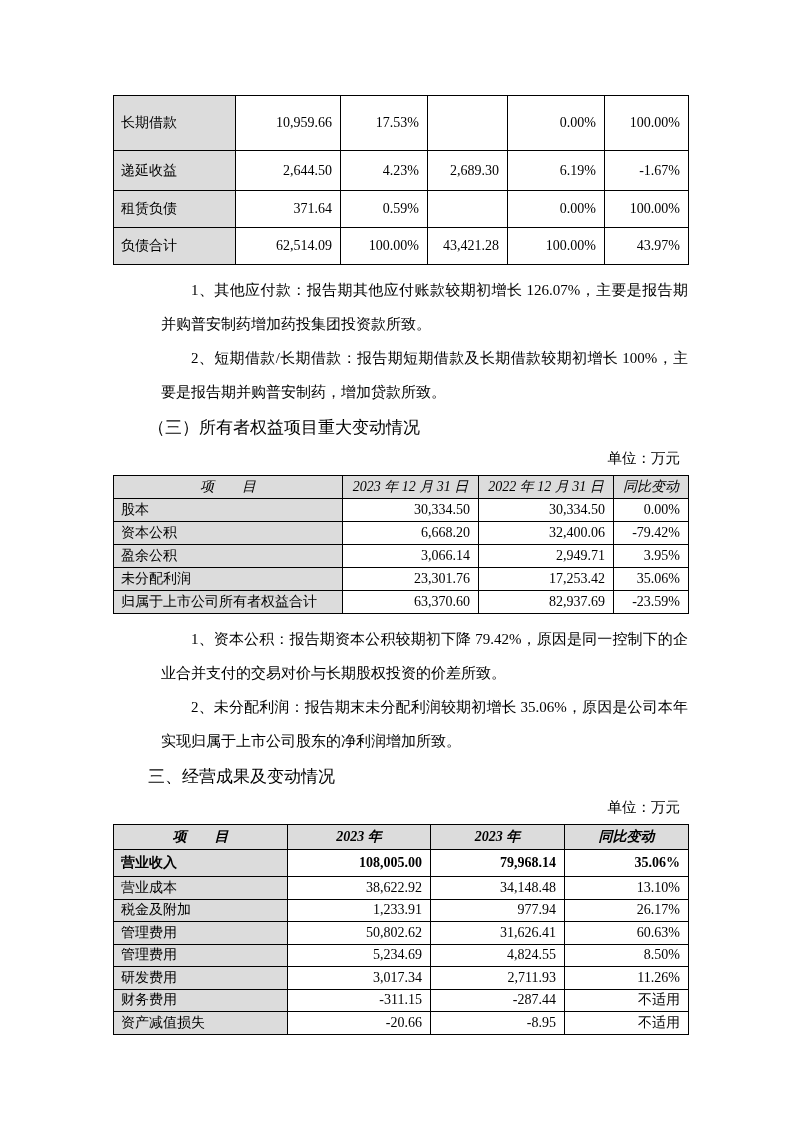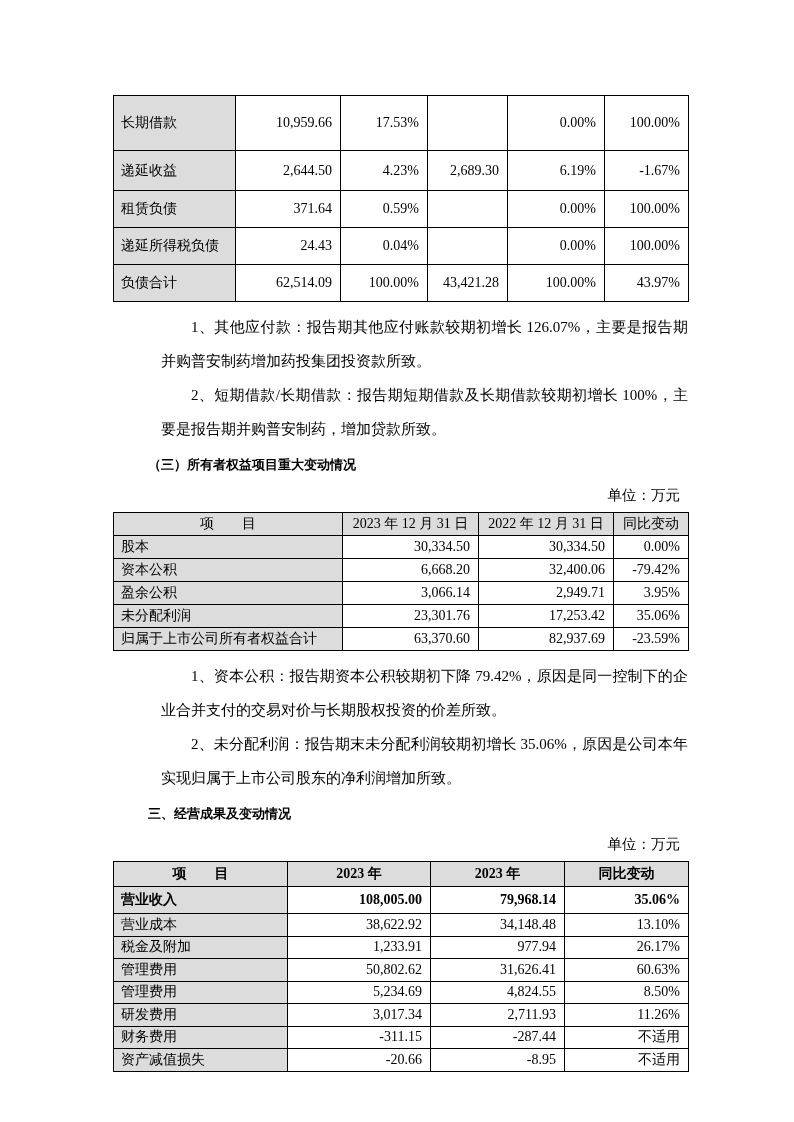--- a/index.html
+++ b/index.html
@@ -13,40 +13,40 @@
     color:#000;
     overflow:hidden;
   }
   .content { position:absolute; left:113px; top:0; width:575px; }
 
   table { border-collapse:collapse; table-layout:fixed; width:575px; }
   table { border:1.5px solid #000; }
   td, th { border:1px solid #000; font-size:14px; font-weight:normal; vertical-align:middle; overflow:hidden; white-space:nowrap; }
   .lbl  { text-align:left;  padding-left:7px;  background:#dcdcdc; }
   .num  { text-align:right; padding-right:8px; background:#fff; }
-  .hdr  { text-align:center; background:#dcdcdc; }
+  .hdr  { text-align:center; background:#dcdcdc;font-style:italic; }
   .bold { font-weight:bold; }
 
   
   .t-liab { margin-top:95px; }
   .t-liab tr.r-tall  { height:55px; }
   .t-liab tr.r-med   { height:40px;padding-left:16px; }
   .t-liab tr.r-std   { height:37px; }
 
   
   .notes { margin-top:8px;margin-left:48px; }
   .notes p {
     font-size:15px; line-height:34px;
     text-indent:2em; text-align:justify;
   }
 
   .heading {
     margin-top:7px;
     padding-left:35px;
-    font-size:13px; font-weight:bold;
+    font-size:17px; font-weight:normal;
     line-height:24px;
   }
   .unit-line {
     margin-top:8px; margin-bottom:7px;
     padding-right:8px;
     font-size:14.5px; text-align:right;
     line-height:20px;
   }
 
   
@@ -91,28 +91,20 @@
       </tr>
       <tr class="r-std">
         <td class="lbl">租赁负债</td>
         <td class="num">371.64</td>
         <td class="num">0.59%</td>
         <td class="num"></td>
         <td class="num">0.00%</td>
         <td class="num">100.00%</td>
       </tr>
       <tr class="r-std">
-        <td class="lbl">递延所得税负债</td>
-        <td class="num">24.43</td>
-        <td class="num">0.04%</td>
-        <td class="num"></td>
-        <td class="num">0.00%</td>
-        <td class="num">100.00%</td>
-      </tr>
-      <tr class="r-std">
         <td class="lbl">负债合计</td>
         <td class="num">62,514.09</td>
         <td class="num">100.00%</td>
         <td class="num">43,421.28</td>
         <td class="num">100.00%</td>
         <td class="num">43.97%</td>
       </tr>
     </tbody>
       </table>
 

